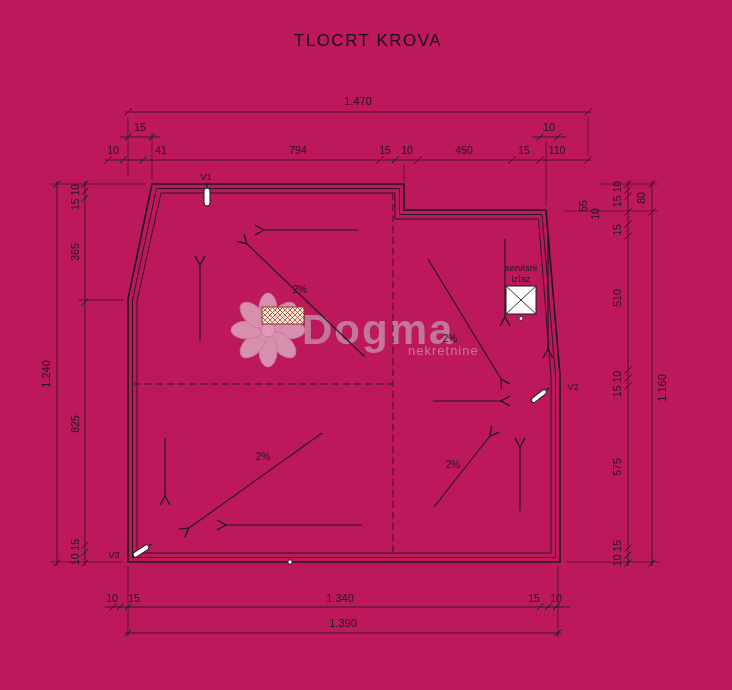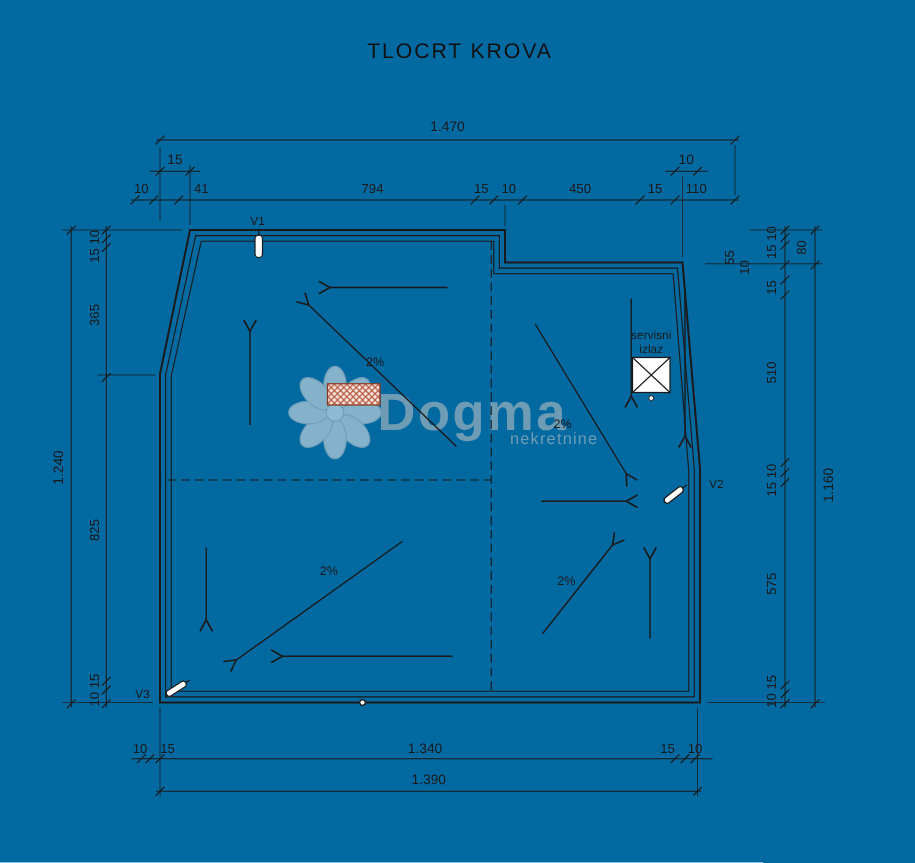--- a/index.html
+++ b/index.html
@@ -1,17 +1,17 @@
 <!DOCTYPE html>
 <html><head>
 <meta charset="utf-8">
 <style>
   html,body{margin:0;padding:0;background:#ffffff;}
   .page{
-    width:732px;height:690px;background:#0369a1;position:relative;
+    width:732px;height:690px;background:#be185d;position:relative;
     font-family:"Liberation Sans",sans-serif;overflow:hidden;
   }
   svg{display:block;}
   text{fill:#1a1a1a;font-family:"Liberation Sans",sans-serif;}
   .dim{font-size:11px;}
   .dim-sm{font-size:10.5px;}
   .ttl{font-size:17px;letter-spacing:1.5px;fill:#111;}
   .tiny{font-size:9.5px;}
   .slope{font-size:10px;}
   .wm{fill:#c6c6c6;}

